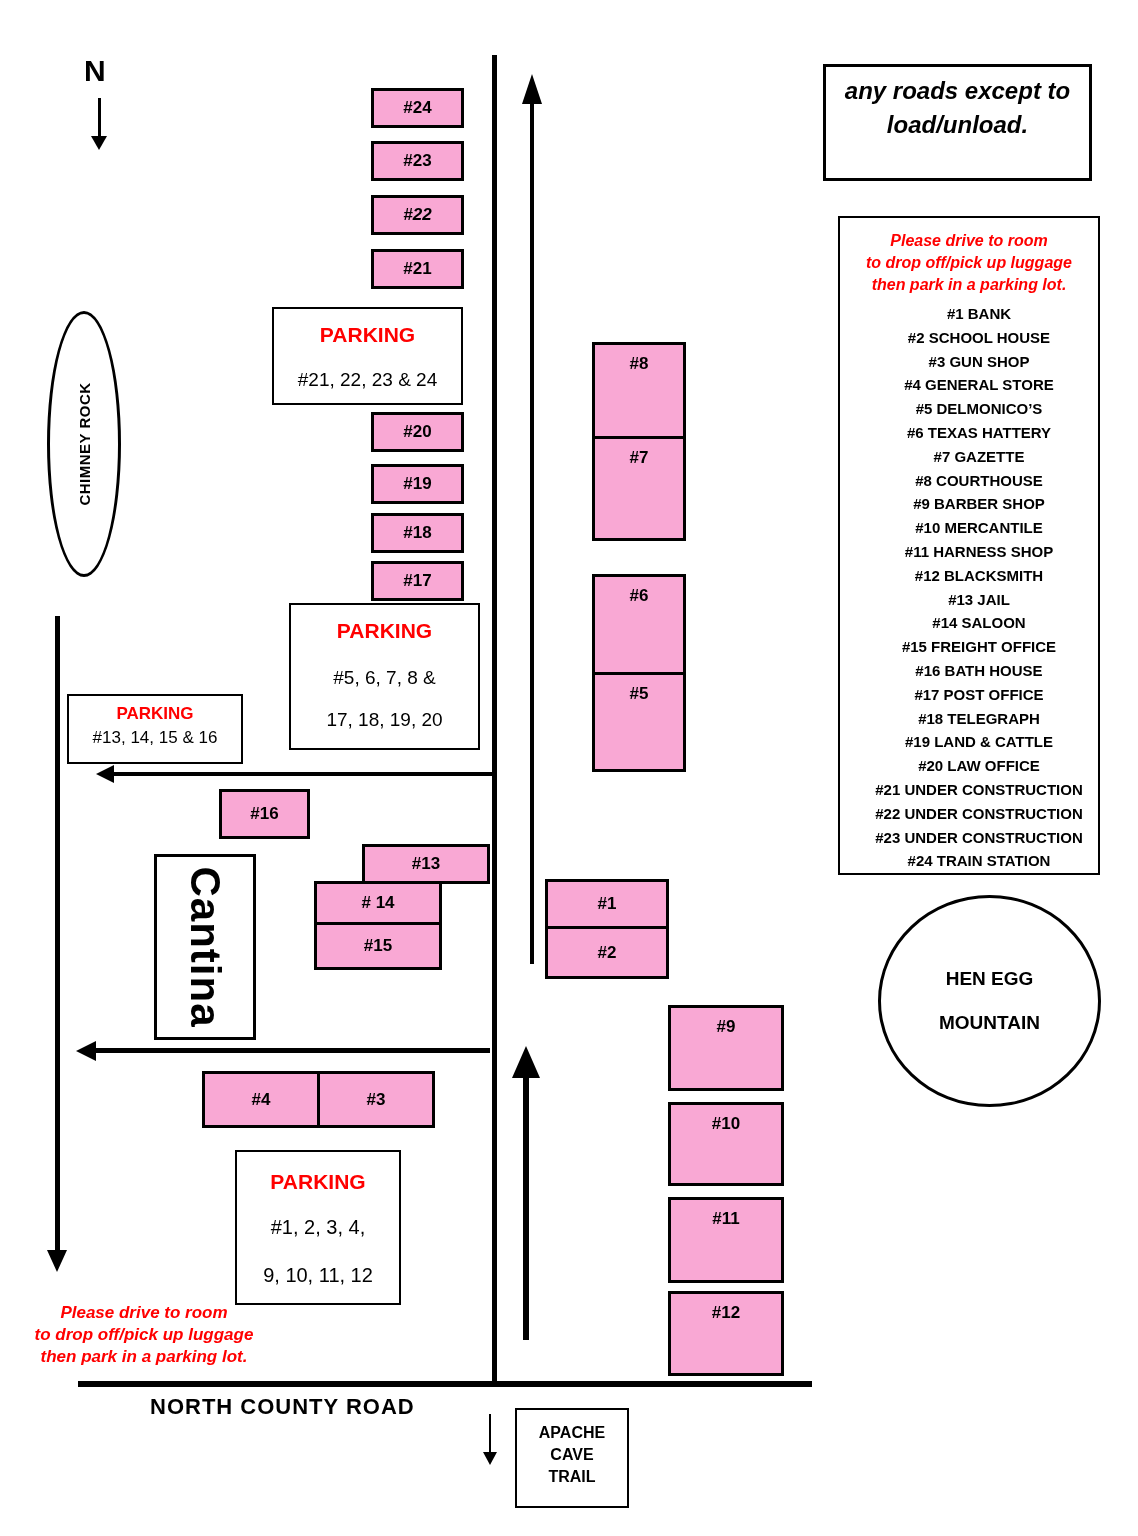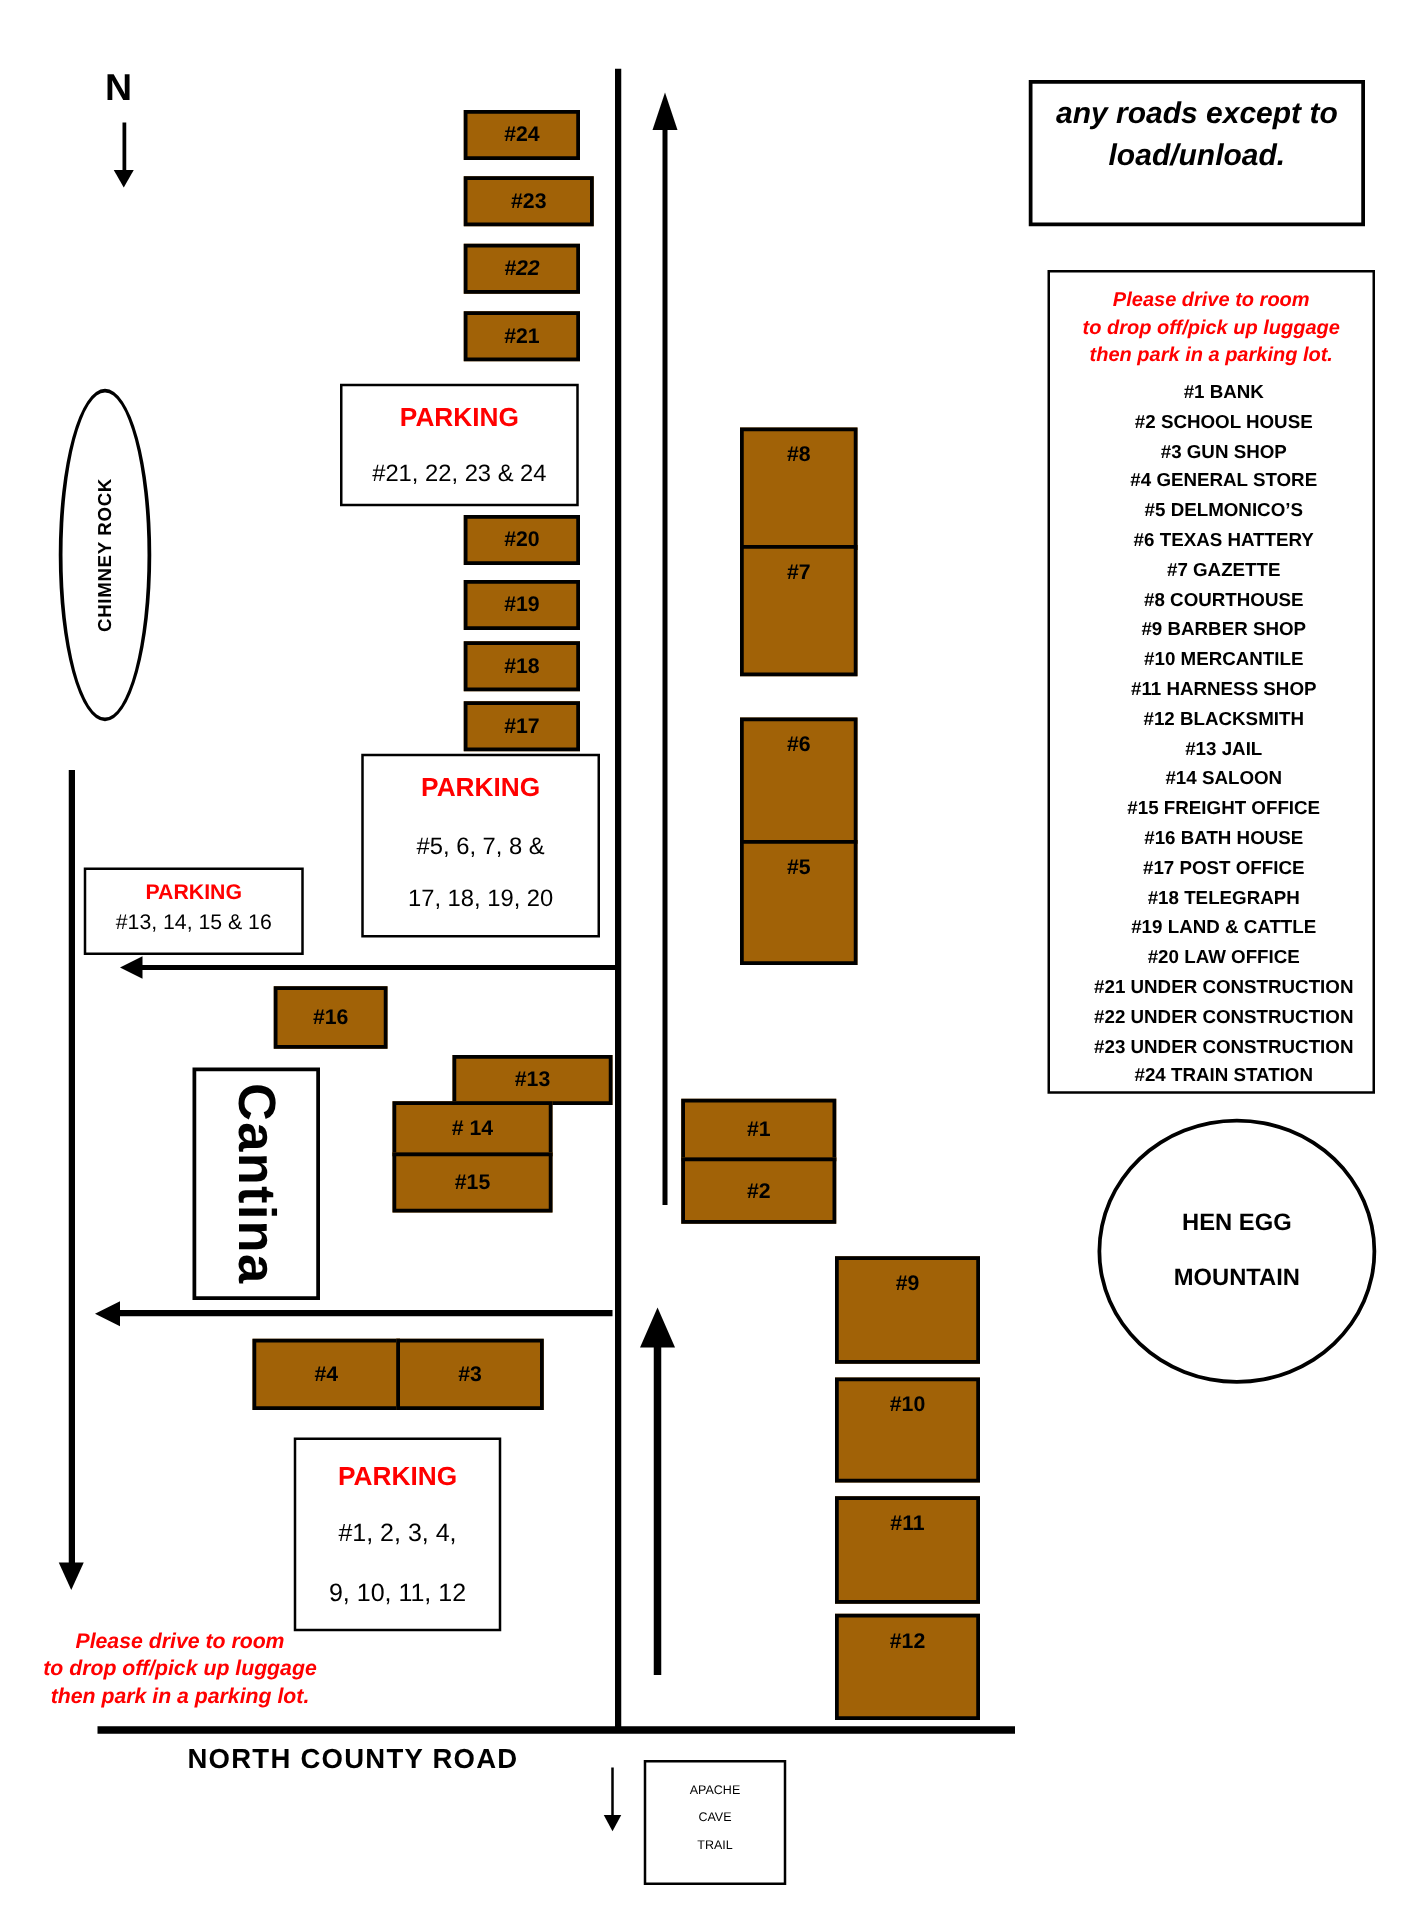--- a/index.html
+++ b/index.html
@@ -3,21 +3,21 @@
 <meta charset="utf-8">
 <style>
   * { margin:0; padding:0; box-sizing:border-box; }
   html,body { background:#ffffff; }
   body { font-family:"Liberation Sans", sans-serif; color:#000; }
   .map { position:relative; width:1138px; height:1536px; background:#ffffff; overflow:hidden; }
 
   .line { position:absolute; background:#000; }
   .ah { position:absolute; width:0; height:0; }
 
-  .bldg { position:absolute; border:3px solid #000; background:#a16207;
+  .bldg { position:absolute; border:3px solid #000; background:#f9a8d4;
           display:flex; align-items:center; justify-content:center;
           font-weight:700; font-size:17px; }
   .bldg.top-label { align-items:flex-start; }
   .bldg.top-label .lbl { padding-top:9px; }
 
   .parking { position:absolute; border:2px solid #000; background:#fff; text-align:center; }
   .pk-title { color:#ff0000; font-weight:700; font-size:21px; line-height:28px; }
   .pk-line  { font-weight:400; font-size:19px; line-height:26px; }
 
   .ellipse { position:absolute; border:3px solid #000; border-radius:50%; background:#fff; }
@@ -38,21 +38,21 @@
 
   .road-label { position:absolute; font-weight:700; font-size:22px; letter-spacing:1px; }
 
   .compass-n { position:absolute; font-weight:700; font-size:30px; }
 
   .hen-text { position:absolute; inset:0; display:flex; flex-direction:column;
               align-items:center; justify-content:center; gap:22px;
               font-weight:700; font-size:19px; }
 
   .apache { position:absolute; border:2px solid #000; background:#fff; text-align:center; padding-top:12px; }
-  .apache div { font-weight:400; font-size:10px; line-height:22px; }
+  .apache div { font-weight:700; font-size:16px; line-height:22px; }
 
   .cantina-box { position:absolute; border:3px solid #000; background:#fff; }
   .cantina-box .vtext { font-size:42px; letter-spacing:1px; }
   .chimney .vtext { font-size:15px; letter-spacing:0.5px; }
 </style>
 </head>
 <body>
 
 <div class="map">
 
@@ -74,21 +74,21 @@
 
   <div class="ah" style="left:76px;top:1041px;border-top:10px solid transparent;border-bottom:10px solid transparent;border-right:20px solid #000;"></div>
   <div class="line" style="left:94px;top:1048px;width:396px;height:5px;"></div>
 
   <div class="line" style="left:55px;top:616px;width:5px;height:636px;"></div>
   <div class="ah" style="left:47px;top:1250px;border-left:10px solid transparent;border-right:10px solid transparent;border-top:22px solid #000;"></div>
 
   <div class="bldg" style="left:371px;top:88px;width:93px;height:40px;">
       <span class="lbl">#24</span>
     </div>
-  <div class="bldg" style="left:371px;top:141px;width:104px;height:40px;text-align:center;">
+  <div class="bldg" style="left:371px;top:141px;width:93px;height:40px;text-align:center;">
       <span class="lbl">#23</span>
     </div>
   <div class="bldg" style="left:371px;top:195px;width:93px;height:40px;font-style:italic;">
       <span class="lbl">#22</span>
     </div>
   <div class="bldg" style="left:371px;top:249px;width:93px;height:40px;">
       <span class="lbl">#21</span>
     </div>
 
   <div class="parking" style="left:272px;top:307px;width:191px;height:98px;">

